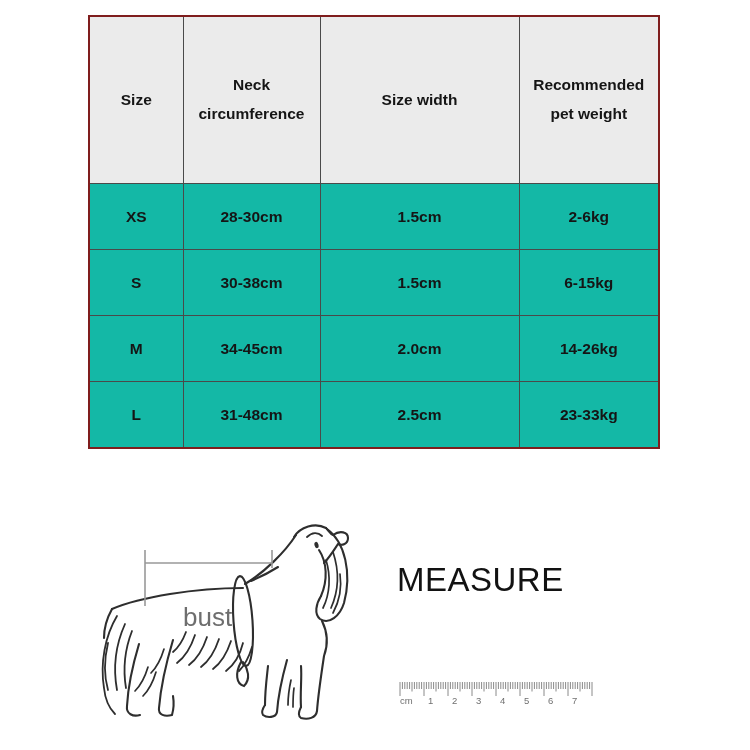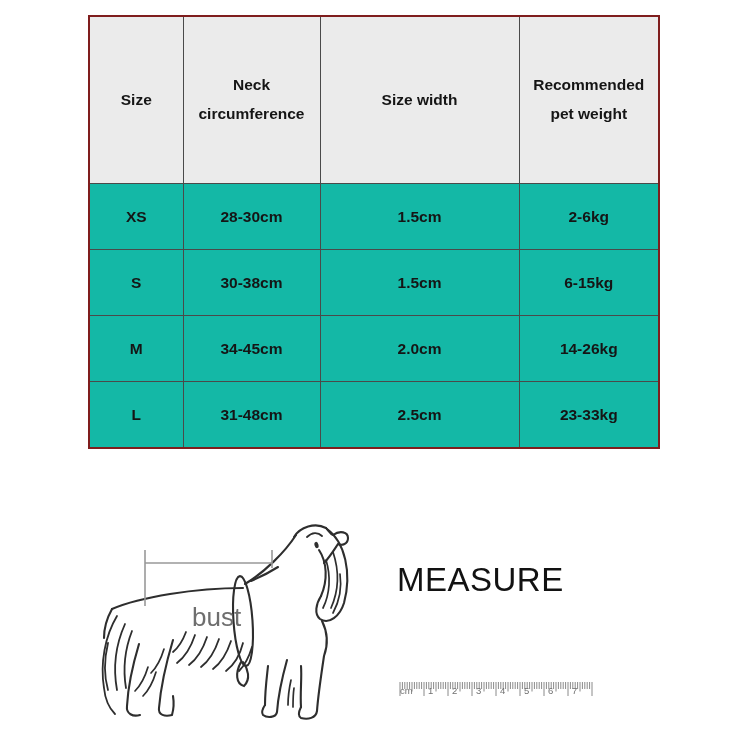--- a/index.html
+++ b/index.html
@@ -24,30 +24,30 @@
     white-space:pre-line;line-height:1.85;
   }
   .size-table td{background:#14b8a6;height:65px;}
   
   .dog-svg{position:absolute;left:95px;top:518px;width:320px;height:232px;}
   .label-gray{
     position:absolute;color:#6e6e6e;font-family:"Liberation Sans",sans-serif;
     white-space:nowrap;
   }
   .back-length{left:148px;top:530px;width:126px;text-align:center;font-size:24px;}
-  .bust{left:183px;top:602px;font-size:26px;margin-left:9px;}
+  .bust{left:183px;top:602px;font-size:26px;}
   .measure-title{
     position:absolute;left:397px;top:548px;font-size:33px;font-weight:400;
     color:#121212;letter-spacing:.5px;white-space:nowrap;margin-top:13px;
   }
   
   .ruler{position:absolute;left:398px;top:680px;width:200px;height:30px;}
   .ruler svg{position:absolute;left:0;top:0;}
   .ruler-label{
-    position:absolute;top:5px;font-size:9.5px;color:#6f6f6f;
+    position:absolute;top:15px;font-size:9.5px;color:#6f6f6f;
     font-family:"Liberation Sans",sans-serif;
   }
 </style>
 </head>
 <body>
 
 <div class="stage">
 
   <table class="size-table">
     <colgroup>

